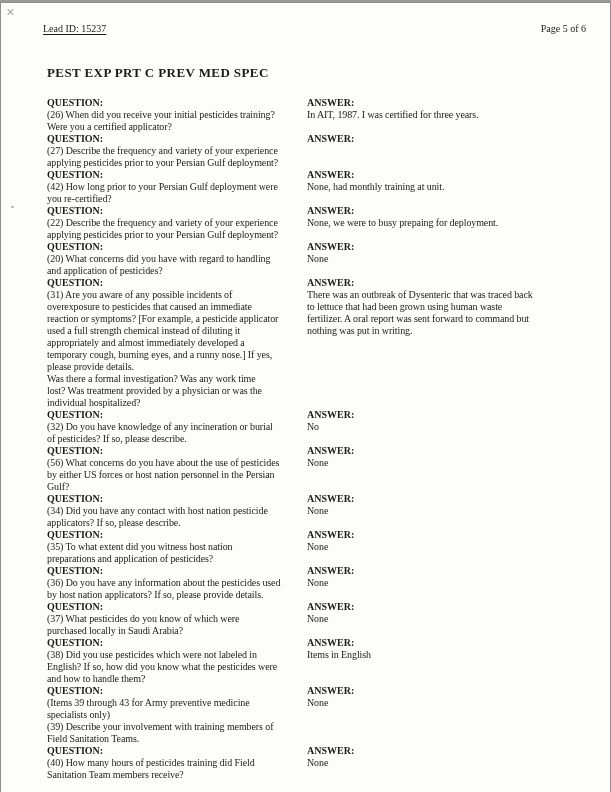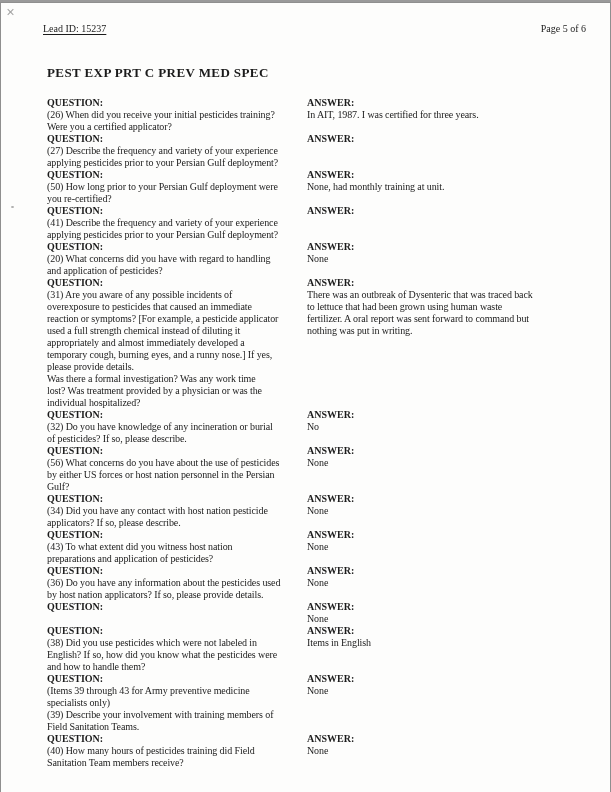--- a/index.html
+++ b/index.html
@@ -107,37 +107,38 @@
       </div>
       <div class="a-col">
         <div class="qa-label">ANSWER:</div>
         <div class="qa-text"></div>
       </div>
     </div>
 
     <div class="qa-row">
       <div class="q-col">
         <div class="qa-label">QUESTION:</div>
-        <div class="qa-text">(50)  How long prior to your Persian Gulf deployment were
+        <div class="qa-text">(42)  How long prior to your Persian Gulf deployment were
 you re-certified?</div>
       </div>
       <div class="a-col">
         <div class="qa-label">ANSWER:</div>
         <div class="qa-text">None, had monthly training at unit.</div>
       </div>
     </div>
 
     <div class="qa-row">
       <div class="q-col">
         <div class="qa-label">QUESTION:</div>
-        <div class="qa-text">(41)  Describe the frequency and variety of your experience
+        <div class="qa-text">(22)  Describe the frequency and variety of your experience
 applying pesticides prior to your Persian Gulf deployment?</div>
       </div>
       <div class="a-col">
         <div class="qa-label">ANSWER:</div>
+        <div class="qa-text">None, we were to busy prepaing for deployment.</div>
       </div>
     </div>
 
     <div class="qa-row">
       <div class="q-col">
         <div class="qa-label">QUESTION:</div>
         <div class="qa-text">(20)  What concerns did you have with regard to handling
 and application of pesticides?</div>
       </div>
       <div class="a-col">
@@ -202,21 +203,21 @@
       </div>
       <div class="a-col">
         <div class="qa-label">ANSWER:</div>
         <div class="qa-text">None</div>
       </div>
     </div>
 
     <div class="qa-row">
       <div class="q-col">
         <div class="qa-label">QUESTION:</div>
-        <div class="qa-text">(43)  To what extent did you witness host nation
+        <div class="qa-text">(35)  To what extent did you witness host nation
 preparations and application of pesticides?</div>
       </div>
       <div class="a-col">
         <div class="qa-label">ANSWER:</div>
         <div class="qa-text">None</div>
       </div>
     </div>
 
     <div class="qa-row">
       <div class="q-col">
@@ -226,20 +227,22 @@
       </div>
       <div class="a-col">
         <div class="qa-label">ANSWER:</div>
         <div class="qa-text">None</div>
       </div>
     </div>
 
     <div class="qa-row">
       <div class="q-col">
         <div class="qa-label">QUESTION:</div>
+        <div class="qa-text">(37)  What pesticides do you know of which were
+purchased locally in Saudi Arabia?</div>
       </div>
       <div class="a-col">
         <div class="qa-label">ANSWER:</div>
         <div class="qa-text">None</div>
       </div>
     </div>
 
     <div class="qa-row">
       <div class="q-col">
         <div class="qa-label">QUESTION:</div>

